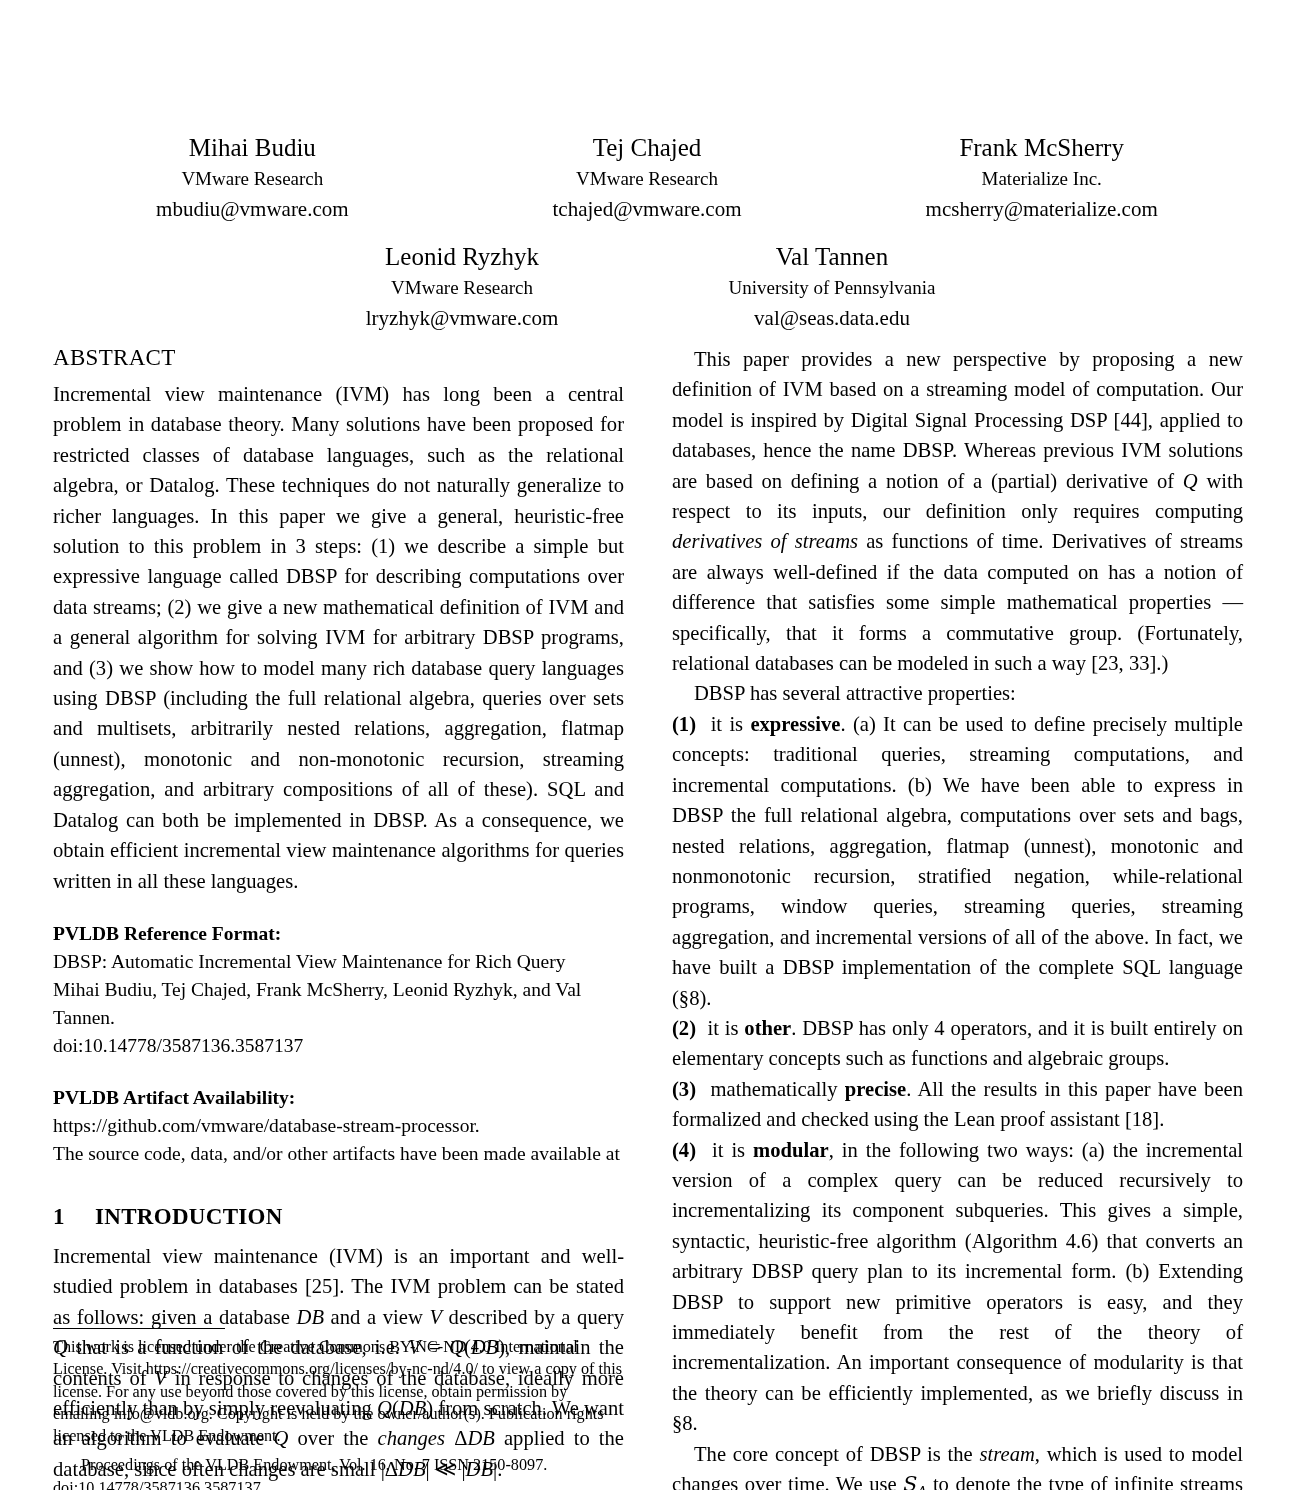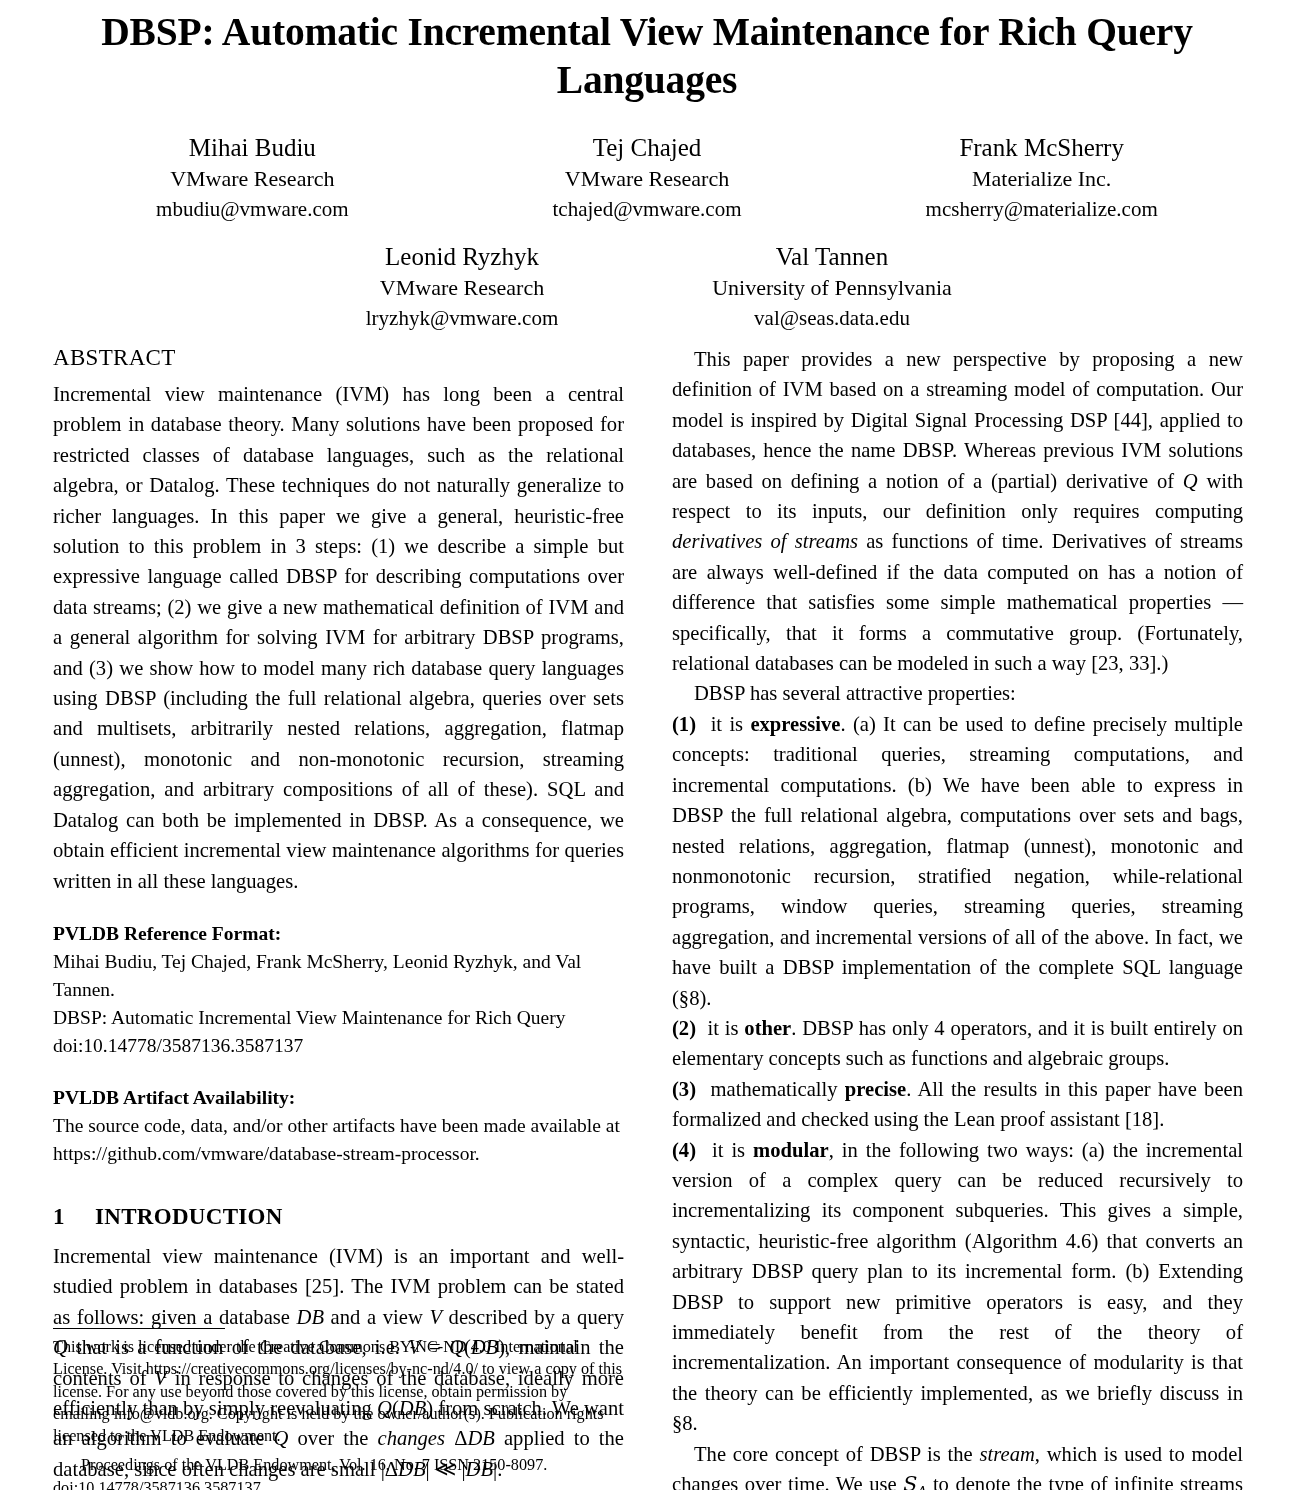--- a/index.html
+++ b/index.html
@@ -48,21 +48,21 @@
     flex: 1;
     text-align: center;
     line-height: 30.5px;
   }
   .authors-row-2 .author { flex: 0 0 370px; text-align: center; }
   .author .name {
     font-size: 25px;
     line-height: 33px;
   }
   .author .affil {
-    font-size: 22px;
+    font-size: 19px;
     line-height: 30px;
   }
   .author .email {
     font-size: 21px;
     line-height: 30px;
   }
 
   
   .col {
     position: absolute;
@@ -140,21 +140,20 @@
     margin: 0;
     text-align: left;
   }
   .footnote p.spaced { margin-top: 7px; margin-left: 28px; }
 </style>
 </head>
 <body>
 
 <div class="page">
 
-  <div class="title">DBSP: Automatic Incremental View Maintenance for Rich Query Languages</div>
 
   <div class="authors-row authors-row-1">
     <div class="author">
       <div class="name">Mihai Budiu</div>
       <div class="affil">VMware Research</div>
       <div class="email">mbudiu@vmware.com</div>
     </div>
     <div class="author">
       <div class="name">Tej Chajed</div>
       <div class="affil">VMware Research</div>
@@ -181,29 +180,29 @@
   </div>
 
   <div class="col col-left">
 
     <h2 class="section-head">ABSTRACT</h2>
     <p class="body">Incremental view maintenance (IVM) has long been a central problem in database theory. Many solutions have been proposed for restricted classes of database languages, such as the relational algebra, or Datalog. These techniques do not naturally generalize to richer languages. In this paper we give a general, heuristic-free solution to this problem in 3 steps: (1) we describe a simple but expressive language called DBSP for describing computations over data streams; (2) we give a new mathematical definition of IVM and a general algorithm for solving IVM for arbitrary DBSP programs, and (3) we show how to model many rich database query languages using DBSP (including the full relational algebra, queries over sets and multisets, arbitrarily nested relations, aggregation, flatmap (unnest), monotonic and non-monotonic recursion, streaming aggregation, and arbitrary compositions of all of these). SQL and Datalog can both be implemented in DBSP. As a consequence, we obtain efficient incremental view maintenance algorithms for queries written in all these languages.</p>
 
     <div class="gap-md"></div>
 
     <p class="sub-head">PVLDB Reference Format:</p>
+    <p class="meta">DBSP: Automatic Incremental View Maintenance for Rich Query</p>
     <p class="meta">Mihai Budiu, Tej Chajed, Frank McSherry, Leonid Ryzhyk, and Val Tannen.</p>
-    <p class="meta">DBSP: Automatic Incremental View Maintenance for Rich Query</p>
     <p class="meta">doi:10.14778/3587136.3587137</p>
 
     <div class="gap-md"></div>
 
     <p class="sub-head">PVLDB Artifact Availability:</p>
+    <p class="meta">https://github.com/vmware/database-stream-processor.</p>
     <p class="meta">The source code, data, and/or other artifacts have been made available at</p>
-    <p class="meta">https://github.com/vmware/database-stream-processor.</p>
 
     <div class="gap-lg"></div>
 
     <h2 class="numbered-head">
       <span class="num">1</span><span>INTRODUCTION</span>
     </h2>
 
     <p class="body">Incremental view maintenance (IVM) is an important and well-studied problem in databases [25]. The IVM problem can be stated as follows: given a database <i class="m">DB</i> and a view <i class="m">V</i> described by a query <i class="m">Q</i> that is a function of the database, i.e. <i class="m">V</i> = <i class="m">Q</i>(<i class="m">DB</i>), maintain the contents of <i class="m">V</i> in response to changes of the database, ideally more efficiently than by simply reevaluating <i class="m">Q</i>(<i class="m">DB</i>) from scratch. We want an algorithm to evaluate <i class="m">Q</i> over the <i class="m">changes</i> Δ<i class="m">DB</i> applied to the database, since often changes are small |Δ<i class="m">DB</i>| ≪ |<i class="m">DB</i>|.</p>
   </div>
 

